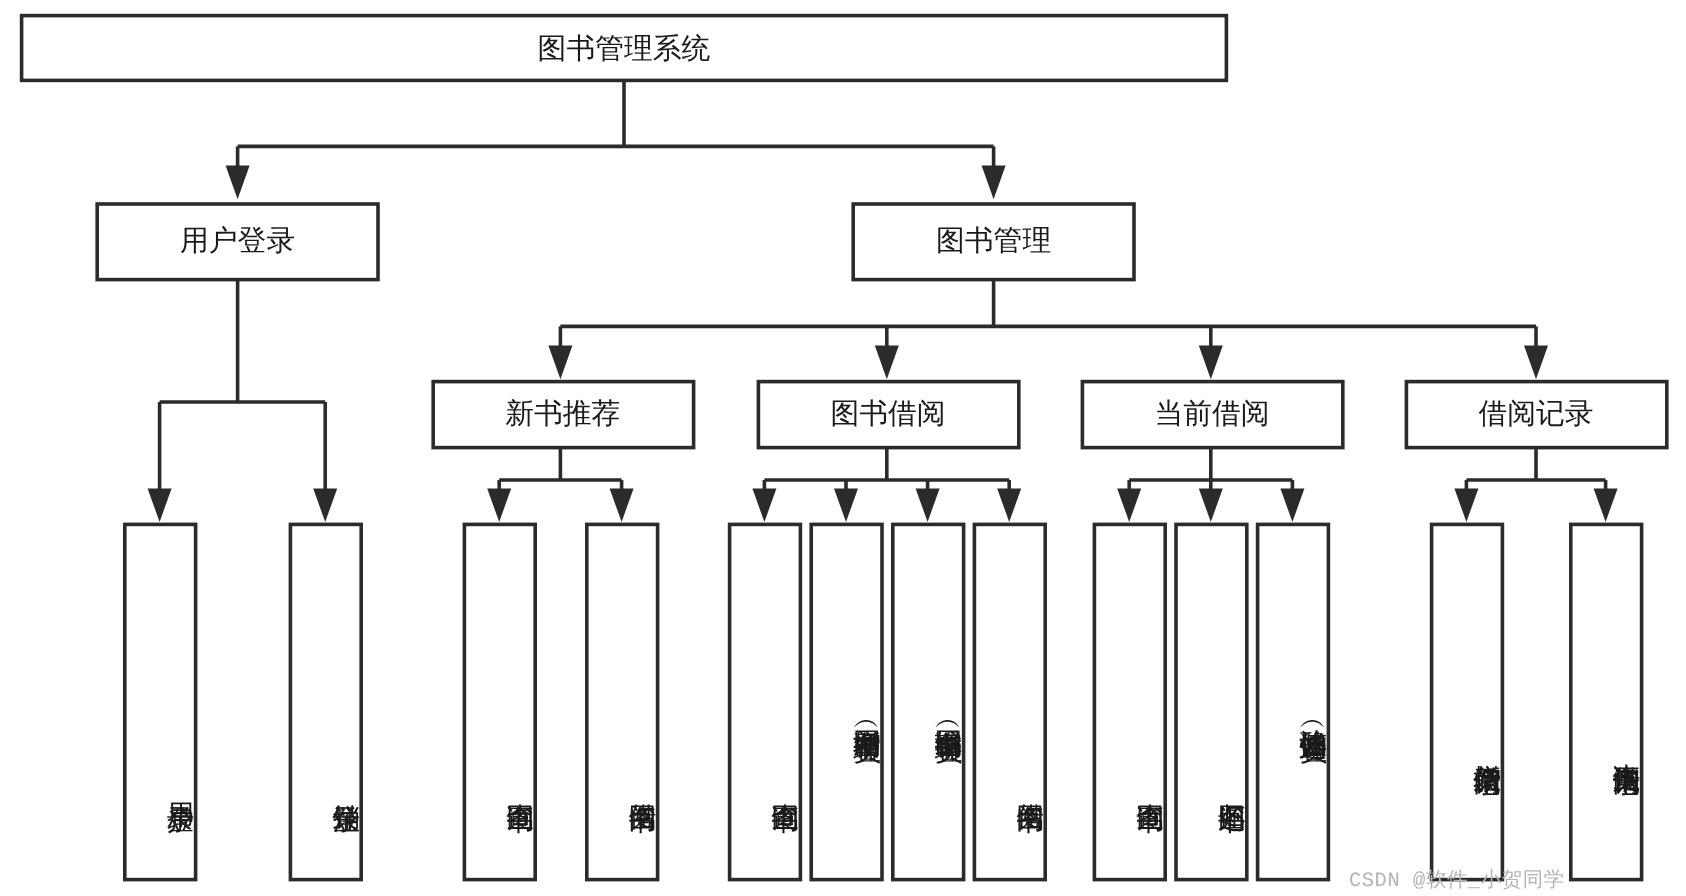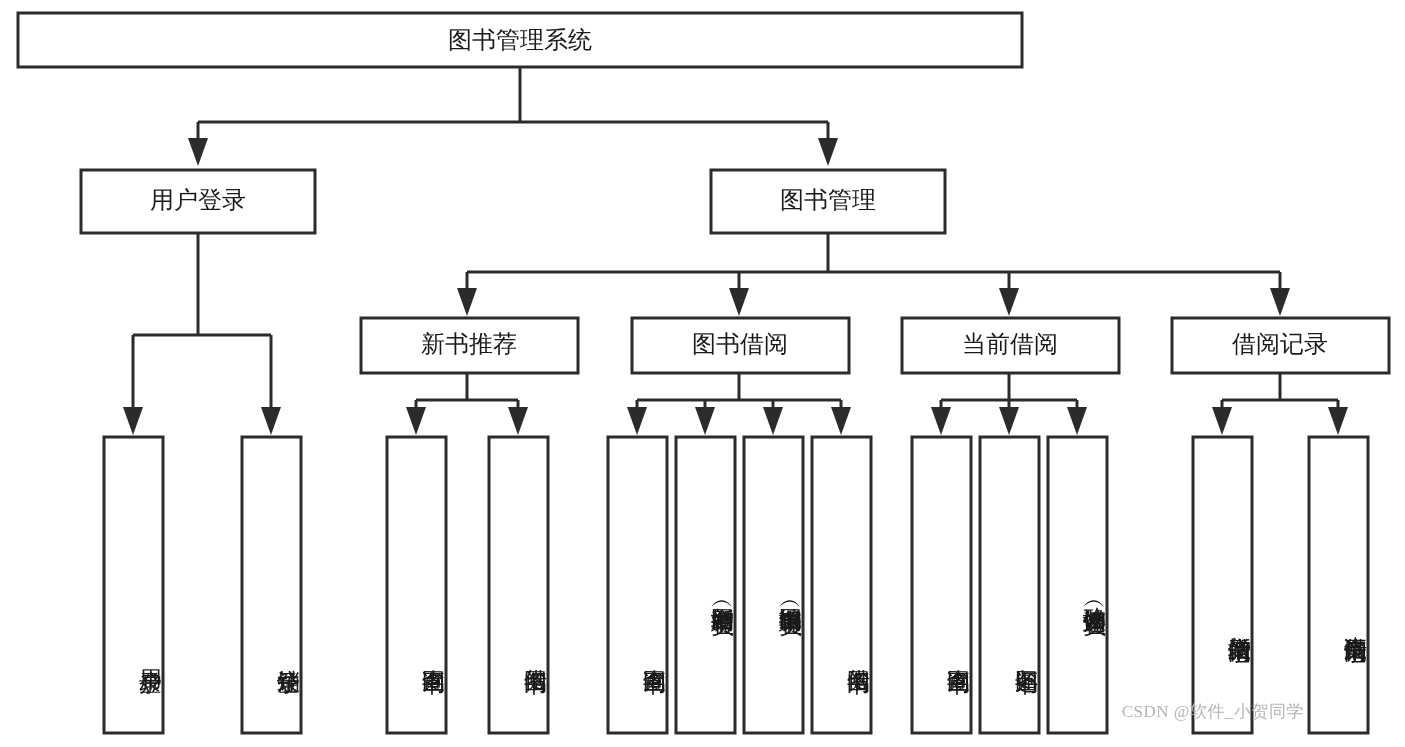--- a/index.html
+++ b/index.html
@@ -62,22 +62,22 @@
     text-align: center;
     display: flex;
     align-items: flex-start;
     justify-content: center;
     pointer-events: none;
     overflow: hidden;
   }
   .watermark {
     position: absolute;
     right: 8px;
-    bottom: 24px;
-    font-family: Liberation Serif, serif;
+    bottom: 3px;
+    font-family: Liberation Mono, monospace;
     font-size: 17px;
     color: #b4b4b4;
     letter-spacing: 0.5px;
     user-select: none;
     white-space: pre;
   }
 </style>
 </head>
 <body>
 

